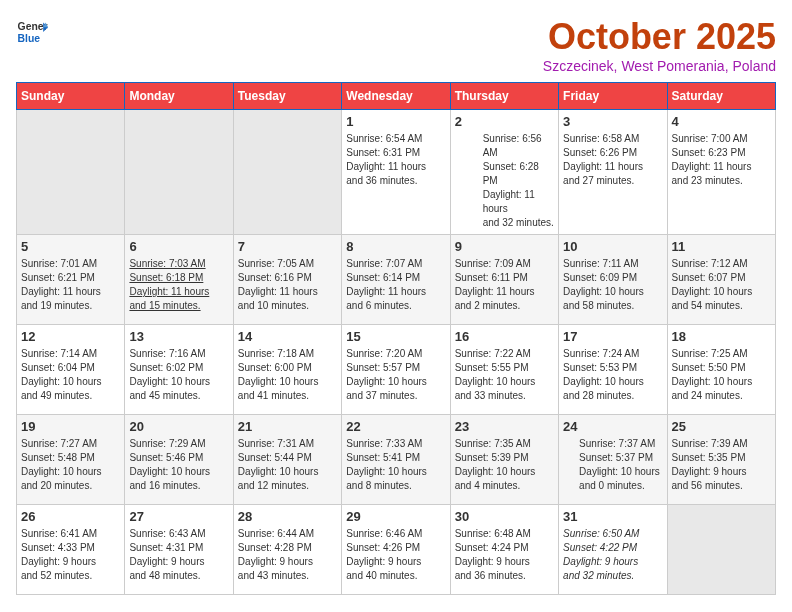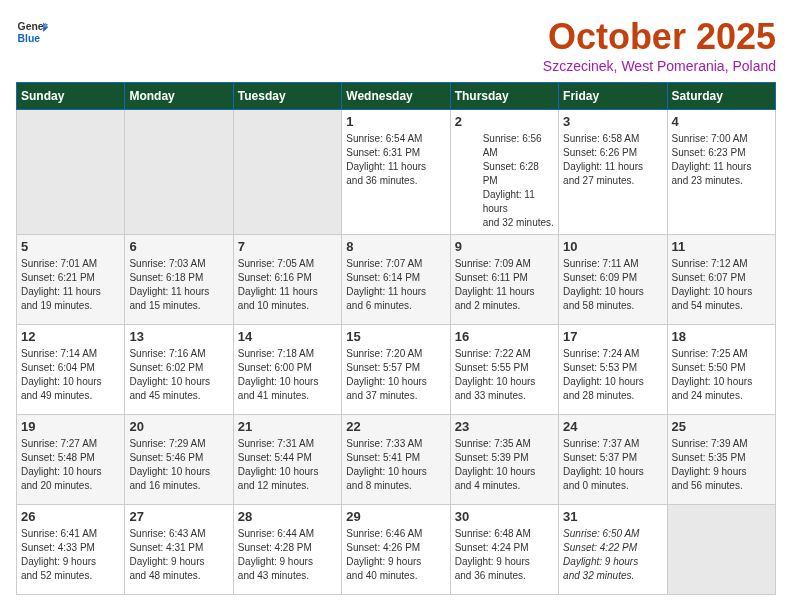--- a/index.html
+++ b/index.html
@@ -36,21 +36,21 @@
     .location-subtitle {
       font-size: 14px;
       color: #a21caf;
     }
     table {
       width: 100%;
       border-collapse: collapse;
       font-size: 11px;
     }
     thead tr th {
-      background-color: #14532d;
+      background-color: #ef4444;
       color: #fff;
       text-align: left;
       padding: 6px 4px;
       font-size: 12px;
       font-weight: bold;
       border: 1px solid #1565C0;
     }
     tbody tr td {
       border: 1px solid #ccc;
       vertical-align: top;
@@ -147,21 +147,21 @@
       <tr>
         <td>
           <span class="day-number">5</span>
           <div class="day-info" style="white-space: pre-line;">Sunrise: 7:01 AM
 Sunset: 6:21 PM
 Daylight: 11 hours
 and 19 minutes.</div>
         </td>
         <td>
           <span class="day-number">6</span>
-          <div class="day-info" style="white-space: pre-line;">Sunrise: 7:03 AM
+          <div class="day-info" style="white-space: pre-line; text-decoration: underline;">Sunrise: 7:03 AM
 Sunset: 6:18 PM
 Daylight: 11 hours
 and 15 minutes.</div>
         </td>
         <td>
           <span class="day-number">7</span>
           <div class="day-info" style="white-space: pre-line;">Sunrise: 7:05 AM
 Sunset: 6:16 PM
 Daylight: 11 hours
 and 10 minutes.</div>
@@ -277,21 +277,21 @@
         </td>
         <td>
           <span class="day-number">23</span>
           <div class="day-info" style="white-space: pre-line;">Sunrise: 7:35 AM
 Sunset: 5:39 PM
 Daylight: 10 hours
 and 4 minutes.</div>
         </td>
         <td>
           <span class="day-number">24</span>
-          <div class="day-info" style="white-space: pre-line;">Sunrise: 7:37 AM
+          <div class="day-info" style="white-space: pre-line; margin-left: 16px;">Sunrise: 7:37 AM
 Sunset: 5:37 PM
 Daylight: 10 hours
 and 0 minutes.</div>
         </td>
         <td>
           <span class="day-number">25</span>
           <div class="day-info" style="white-space: pre-line;">Sunrise: 7:39 AM
 Sunset: 5:35 PM
 Daylight: 9 hours
 and 56 minutes.</div>

